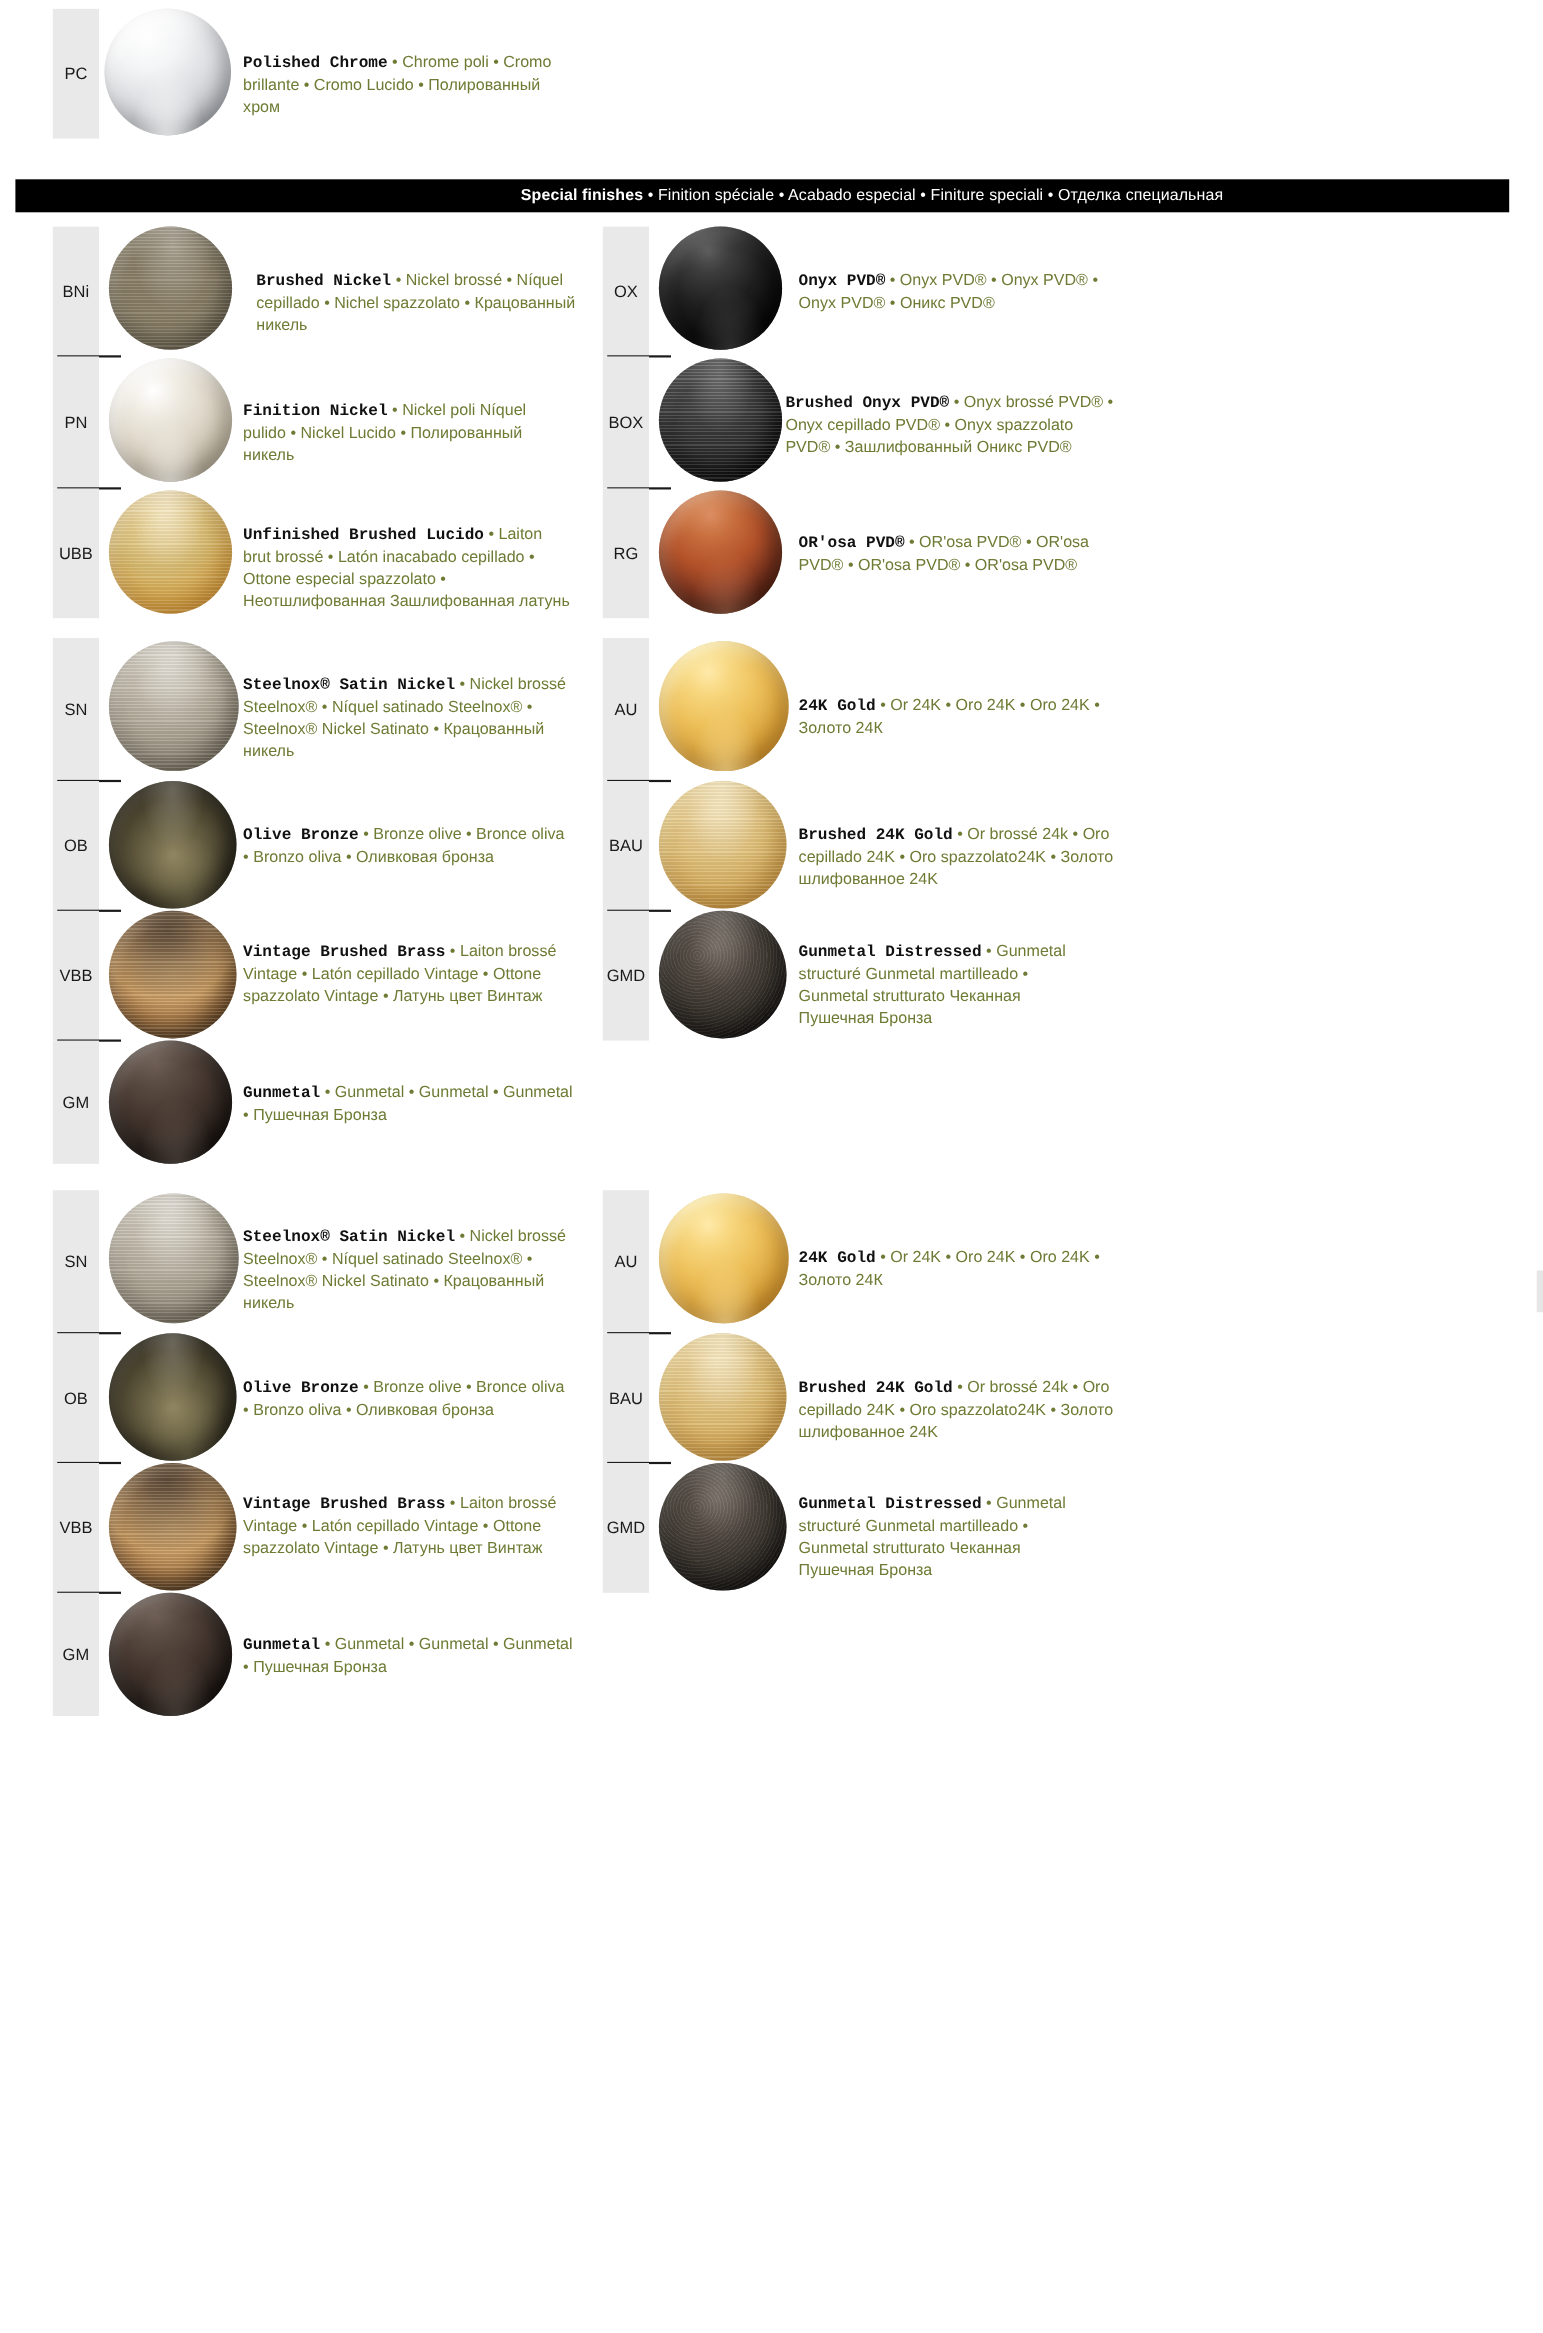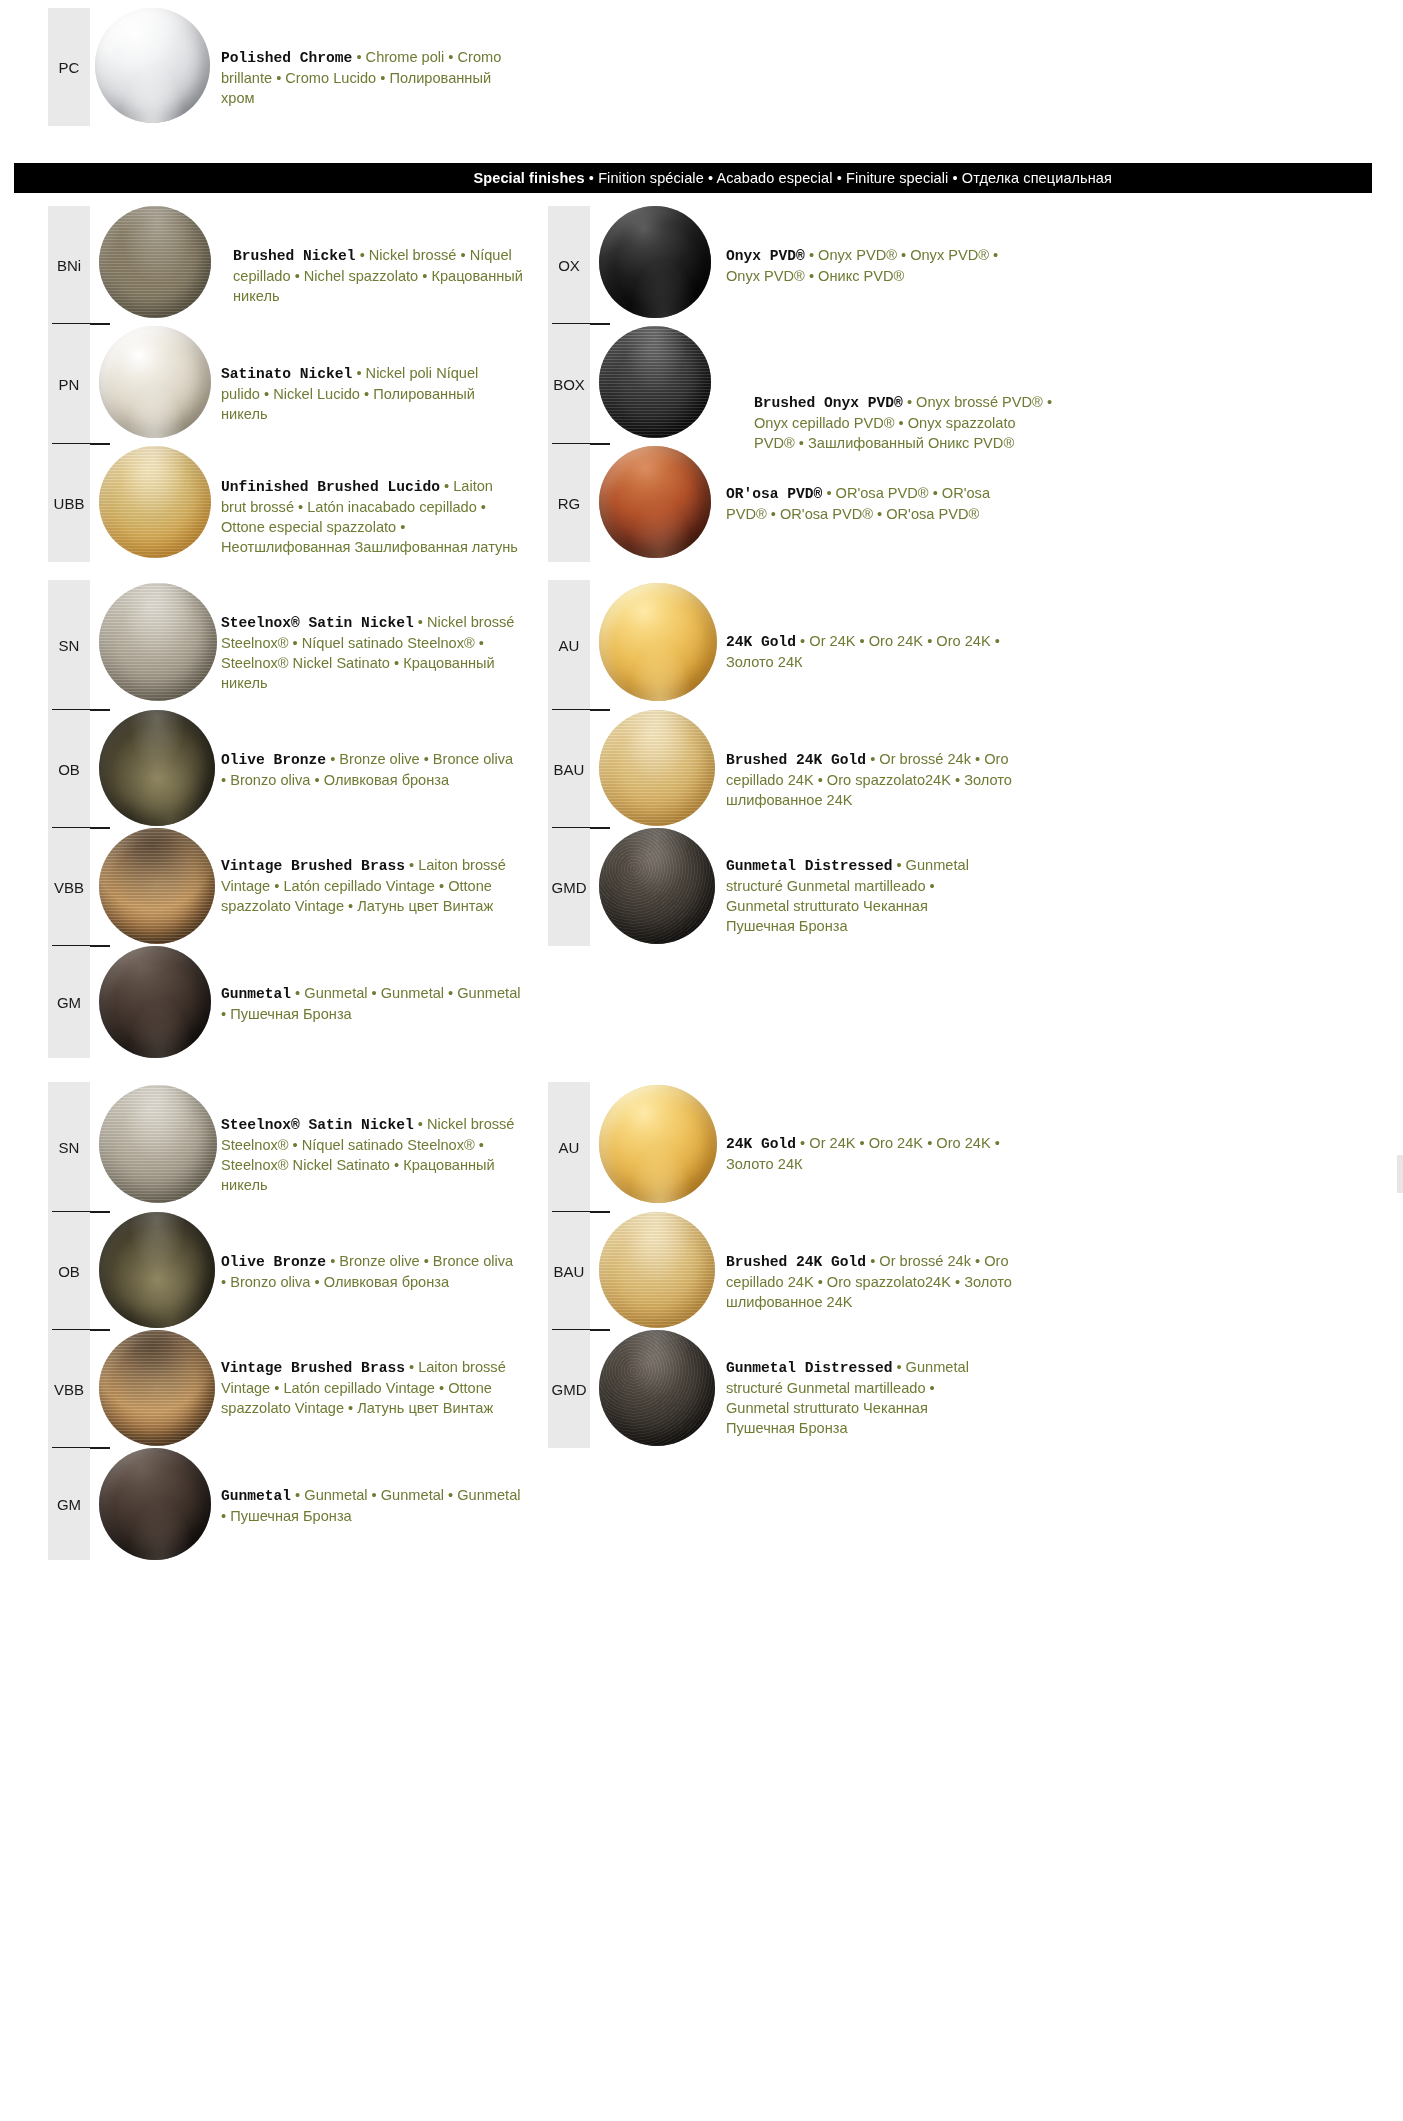--- a/index.html
+++ b/index.html
@@ -171,21 +171,21 @@
     </div>
   </div>
 
   <div class="row" style="left:0;top:324px;">
     <div class="code" style="left:48px;top:0;height:120px;">
       <span>PN</span>
       <i class="rule"></i>
     </div>
     <div class="sw sw-pn" style="left:99px;top:2px;width:112px;height:112px;"></div>
     <div class="txt" style="left:221px;top:40px;">
-      <b>Satinato Nickel</b><span> • Nickel poli Níquel pulido • Nickel Lucido • Полированный никель</span>
+      <b>Finition Nickel</b><span> • Nickel poli Níquel pulido • Nickel Lucido • Полированный никель</span>
     </div>
   </div>
 
   <div class="row" style="left:0;top:444px;">
     <div class="code" style="left:48px;top:0;height:118px;">
       <span>UBB</span>
     </div>
     <div class="sw sw-ubb" style="left:99px;top:2px;width:112px;height:112px;"></div>
     <div class="txt" style="left:221px;top:33px;">
       <b>Unfinished Brushed Lucido</b><span> • Laiton brut brossé • Latón inacabado cepillado • Ottone especial spazzolato • Неотшлифованная Зашлифованная латунь</span>
@@ -202,21 +202,21 @@
       <b>Onyx PVD®</b><span> • Onyx PVD® • Onyx PVD® • Onyx PVD® • Оникс PVD®</span>
     </div>
   </div>
 
   <div class="row" style="left:0;top:324px;">
     <div class="code" style="left:548px;top:0;height:120px;">
       <span>BOX</span>
       <i class="rule"></i>
     </div>
     <div class="sw sw-box" style="left:599px;top:2px;width:112px;height:112px;"></div>
-    <div class="txt" style="left:754px;top:33px;margin-top:36px;">
+    <div class="txt" style="left:714px;top:33px;">
       <b>Brushed Onyx PVD®</b><span> • Onyx brossé PVD® • Onyx cepillado PVD® • Onyx spazzolato PVD® • Зашлифованный Оникс PVD®</span>
     </div>
   </div>
 
   <div class="row" style="left:0;top:444px;">
     <div class="code" style="left:548px;top:0;height:118px;">
       <span>RG</span>
     </div>
     <div class="sw sw-rg" style="left:599px;top:2px;width:112px;height:112px;"></div>
     <div class="txt" style="left:726px;top:40px;">

